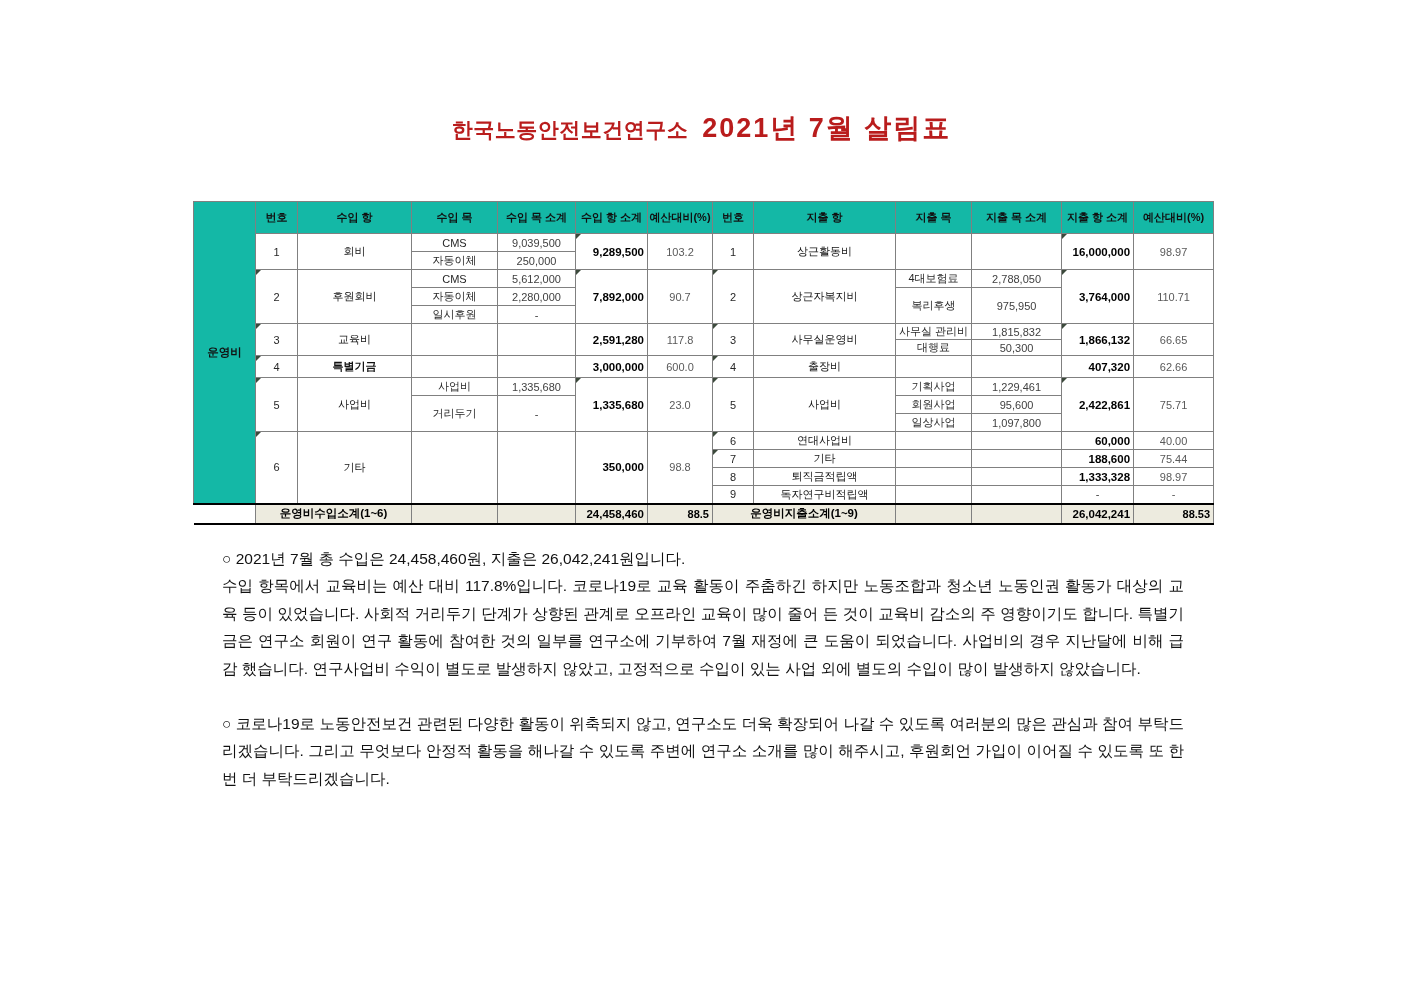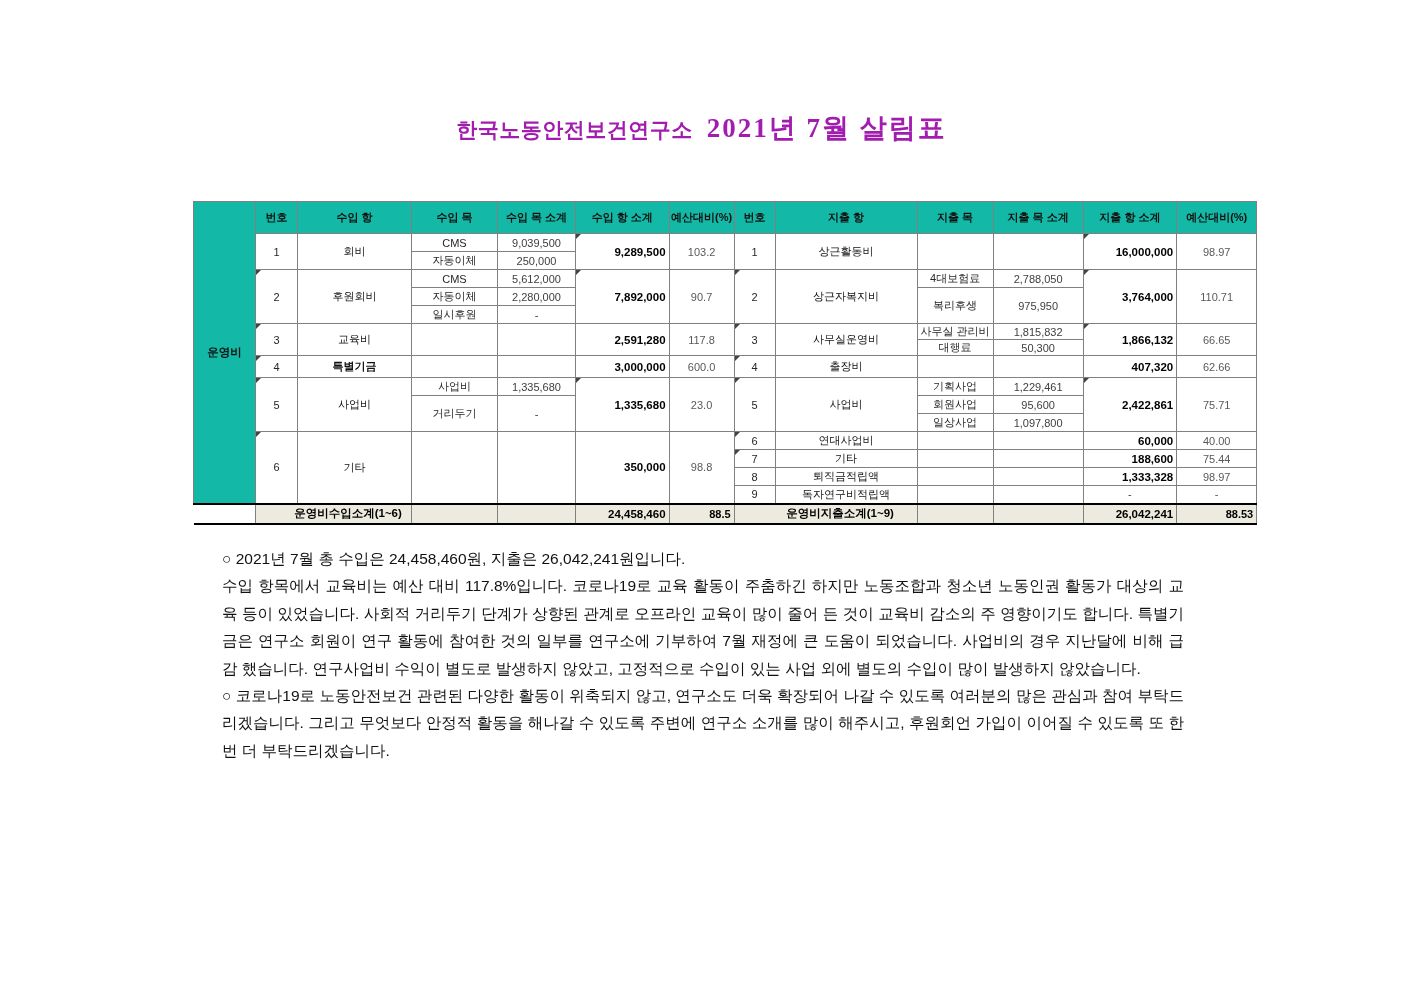--- a/index.html
+++ b/index.html
@@ -6,21 +6,21 @@
   body{
     width:1403px;height:992px;background:#ffffff;
     font-family:"Liberation Sans","DejaVu Sans",sans-serif;
     color:#1a1a1a;
   }
   .page{position:relative;width:1403px;height:992px;background:#fff;overflow:hidden;}
 
   
   .doc-title{
     position:absolute;top:110px;left:0;width:100%;
-    text-align:center;font-weight:bold;color:#a21caf;white-space:nowrap;font-family:Liberation Serif, serif;
+    text-align:center;font-weight:bold;color:#b91c1c;white-space:nowrap;
   }
   .doc-title .org{font-size:21px;letter-spacing:0.5px;}
   .doc-title .period{font-size:27px;margin-left:14px;letter-spacing:2px;}
 
   
   table.fin{
     position:absolute;left:193px;top:201px;
     border-collapse:collapse;table-layout:fixed;
     font-size:11px;color:#262626;
   }
@@ -50,35 +50,35 @@
 
   
   .cm::before{
     content:"";position:absolute;top:0;left:0;width:0;height:0;
     border-top:5px solid #3c4a3c;border-right:5px solid transparent;
   }
 
   
   tr.trow td{
     background:#edebdf;
-    border-top:2px solid #000;border-bottom:2px solid #000;padding-left:32px;
+    border-top:2px solid #000;border-bottom:2px solid #000;
   }
   tr.trow .tlabel{text-align:center;font-weight:bold;font-size:11.5px;color:#000;}
   tr.trow .sub{font-size:11.5px;}
   tr.trow .pct{text-align:right;font-weight:bold;color:#000;}
   td.gtotal{background:#fff !important;border-left:none !important;}
 
   
   .bodytext{
     position:absolute;left:222px;top:545px;width:962px;
     font-size:15.5px;line-height:27.4px;color:#111;
     text-align:justify;
   }
   .bodytext p{margin:0;}
-  .bodytext p.sp{}
+  .bodytext p.sp{margin-top:28px;}
 </style>
 </head>
 <body>
 
 <div class="page">
 
   <div class="doc-title">
     <span class="org">한국노동안전보건연구소</span><span class="period">2021년 7월 살림표</span>
   </div>
 

